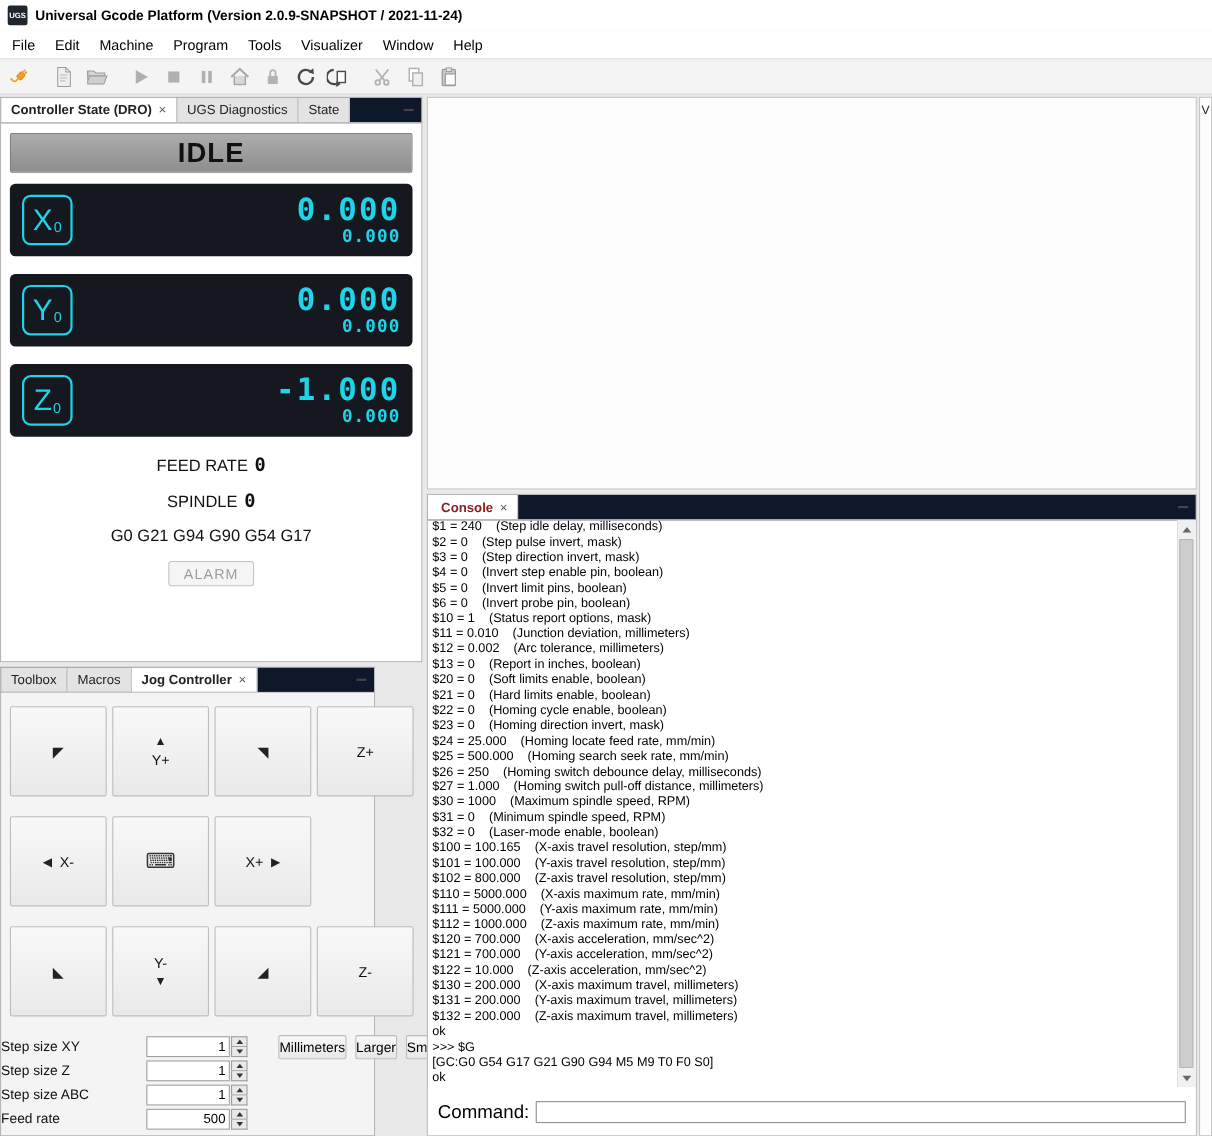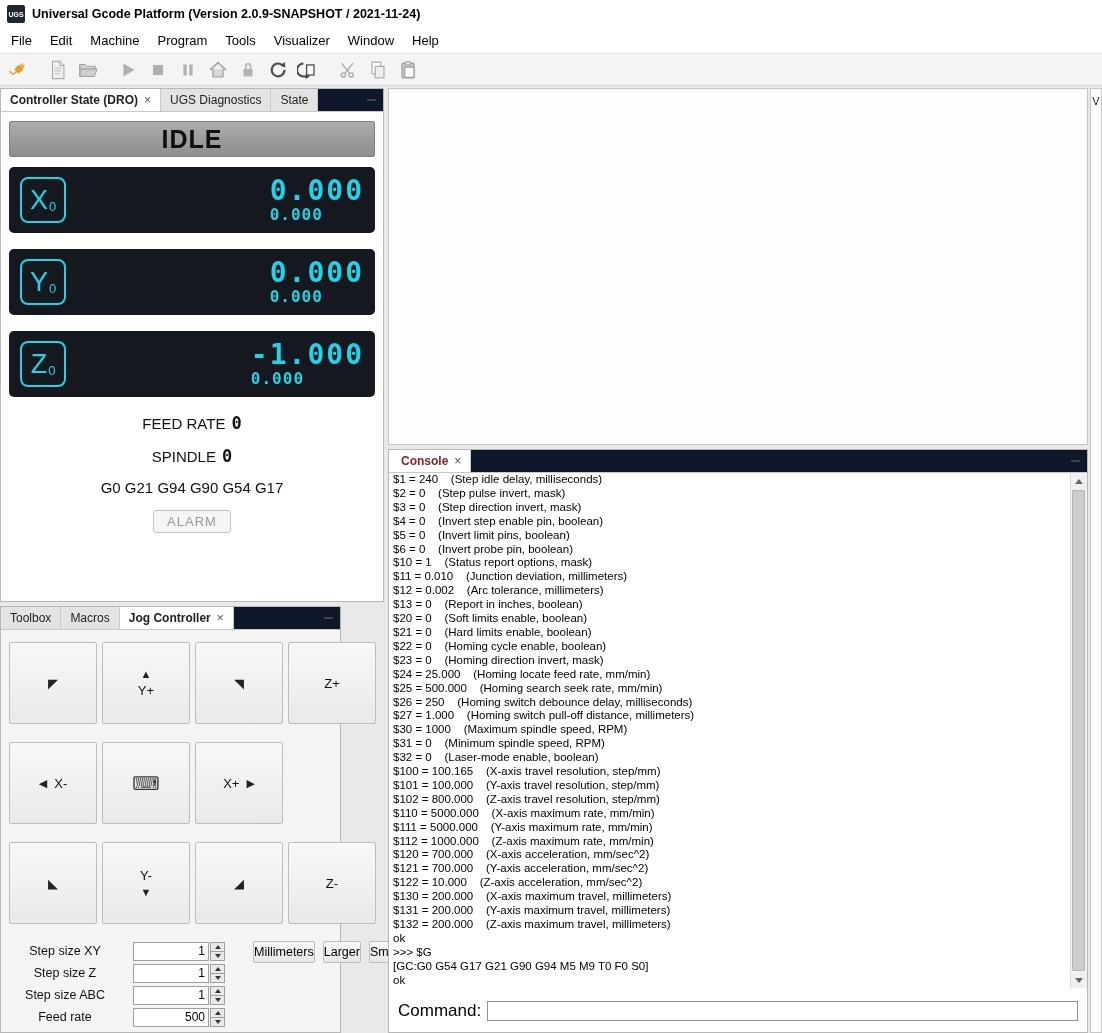--- a/index.html
+++ b/index.html
@@ -54,21 +54,21 @@
 
   
   .status-bar { margin:9px 8px 10px; height:36px; background:linear-gradient(#acacac,#8e8e8e);
     border:1px solid #818181; border-radius:2px; display:flex; align-items:center; justify-content:center;
     font-size:25px; font-weight:bold; color:#101010; letter-spacing:1px; }
   .axis-row { margin:0 8px 16px; height:66px; background:#15181e; border-radius:5px;
     display:flex; align-items:center; padding:0 11px; color:#1fd3e8; }
   .axis-letter { width:46px; height:46px; border:2px solid #1fd3e8; border-radius:8px;
     display:flex; align-items:center; justify-content:center; font-size:27px; }
   .axis-sub { font-size:13px; align-self:flex-end; margin:0 0 7px 1px; }
-  .axis-values { margin-left:auto; font-family:"DejaVu Sans Mono", monospace;
+  .axis-values { margin-left:auto; text-align:right; font-family:"DejaVu Sans Mono", monospace;
     font-weight:bold; line-height:1.08; }
   .axis-work { font-size:28px; letter-spacing:2px; }
   .axis-machine { font-size:16px; letter-spacing:1px; }
   .info-line { display:flex; justify-content:center; align-items:center; gap:6px;
     font-size:15px; color:#111; margin:13px 0; }
   .lcd-value { font-family:"DejaVu Sans Mono", monospace; font-weight:bold; font-size:17px; }
   .gcode-line { font-size:15px; }
   .alarm-btn { display:block; margin:14px auto 0; padding:3px 13px; background:#f5f5f5;
     border:1px solid #c2c2c2; border-radius:3px; color:#9b9b9b; font-size:13px; letter-spacing:1px; }
 
@@ -79,21 +79,21 @@
     display:flex; flex-direction:column; align-items:center; justify-content:center; gap:3px;
     font-size:13px; color:#111; }
   .jog-btn.row-dir { flex-direction:row; gap:7px; }
   .arrow-glyph { font-size:11px; color:#222; }
   .diag-glyph { font-size:13px; color:#222; }
   .kbd-glyph { font-size:19px; color:#333; }
   .jog-placeholder { visibility:hidden; }
 
   .jog-fields { position:absolute; left:0; top:334px; }
   .field-row { display:flex; align-items:center; height:20px; margin-bottom:2px; font-size:12.5px; }
-  .field-label { width:128px; text-align:center; margin-right:4px; color:#111; }
+  .field-label { width:128px; text-align:left; margin-right:4px; color:#111; }
   .field-input { width:76px; height:19px; border:1px solid #9f9f9f; background:#fff;
     text-align:right; font-size:12px; padding:0 3px; font-family:"Liberation Sans", sans-serif; }
   .spinner { width:15px; height:19px; display:flex; flex-direction:column; margin-left:1px; }
   .spin-btn { flex:1; background:#e9e9e9; border:1px solid #9f9f9f;
     display:flex; align-items:center; justify-content:center; }
   .spin-btn.down { border-top:none; }
   .tri-up { width:0; height:0; border-left:3px solid transparent; border-right:3px solid transparent;
     border-bottom:4px solid #333; }
   .tri-down { width:0; height:0; border-left:3px solid transparent; border-right:3px solid transparent;
     border-top:4px solid #333; }

